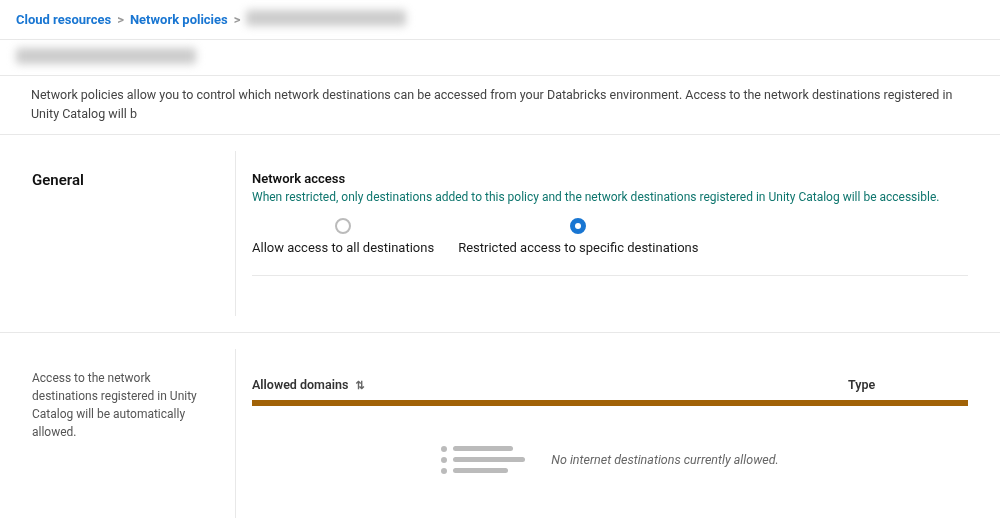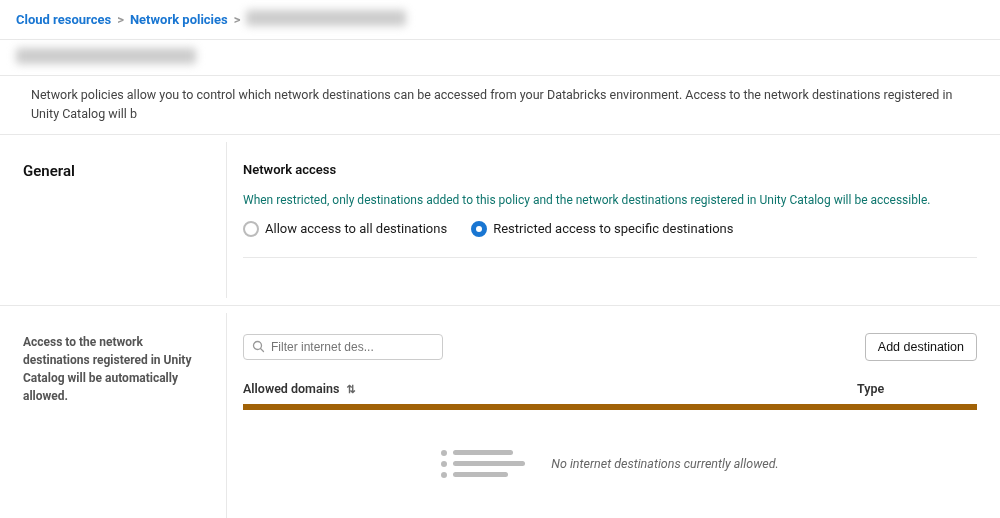--- a/index.html
+++ b/index.html
@@ -51,21 +51,21 @@
       padding: 10px 31px;
       font-size: 12.5px;
       color: #444;
       border-bottom: 1px solid #e8e8e8;
       line-height: 1.5;
     }
 
     
     .main-content {
       display: flex;
-      padding: 7px;
+      padding: 16px;
     }
 
     
     .left-panel {
       width: 220px;
       min-width: 220px;
       padding: 20px 16px;
       border-right: 1px solid #e8e8e8;
     }
 
@@ -73,40 +73,39 @@
       font-size: 15px;
       font-weight: 600;
       margin-bottom: 8px;
       color: #111;
     }
 
     .section-description {
       font-size: 12px;
       color: #555;
       line-height: 1.5;
-      font-weight: bold;
     }
 
     
     .right-panel {
       flex: 1;
       padding: 20px 16px;
     }
 
     
     .network-access-section {
       border-bottom: 1px solid #e8e8e8;
       padding-bottom: 20px;
       margin-bottom: 20px;
     }
 
     .subsection-title {
       font-size: 13px;
       font-weight: 600;
-      margin-bottom: 14px;
+      margin-bottom: 2px;
       color: #111;
     }
 
     .subsection-description {
       font-size: 12px;
       color: #0f766e;
       margin-bottom: 12px;
       line-height: 1.5;
     }
 
@@ -115,20 +114,21 @@
       align-items: center;
       gap: 24px;
     }
 
     .radio-option {
       display: flex;
       align-items: center;
       gap: 6px;
       font-size: 13px;
       cursor: pointer;
+      flex-direction: column;
     }
 
     .radio-circle {
       width: 16px;
       height: 16px;
       border-radius: 50%;
       border: 2px solid #bbb;
       background: #fff;
       display: flex;
       align-items: center;
@@ -305,30 +305,20 @@
     </div>
   </div>
 </div>
 
 <div class="main-content egress-section" style="border-top: 1px solid #e8e8e8;">
   <div class="left-panel">
     <div class="section-description">Access to the network destinations registered in Unity Catalog will be automatically allowed.</div>
   </div>
   <div class="right-panel">
 
-    <div class="filter-row">
-      <div class="filter-input-wrapper">
-        <svg class="search-icon-svg" width="13" height="13" viewBox="0 0 13 13" fill="none">
-          <circle cx="5.5" cy="5.5" r="4" stroke="#999" stroke-width="1.3"></circle>
-          <line x1="8.5" y1="8.5" x2="11.5" y2="11.5" stroke="#999" stroke-width="1.3" stroke-linecap="round"></line>
-        </svg>
-        <input type="text" value="" placeholder="Filter internet des..." style="">
-      </div>
-      <button class="add-destination-btn">Add destination</button>
-    </div>
 
     <div class="table-header">
       <div class="col-domain">
         <span>Allowed domains</span>
         <span class="sort-icon">⇅</span>
       </div>
       <div class="col-type">Type</div>
     </div>
 
     <div class="empty-state">

